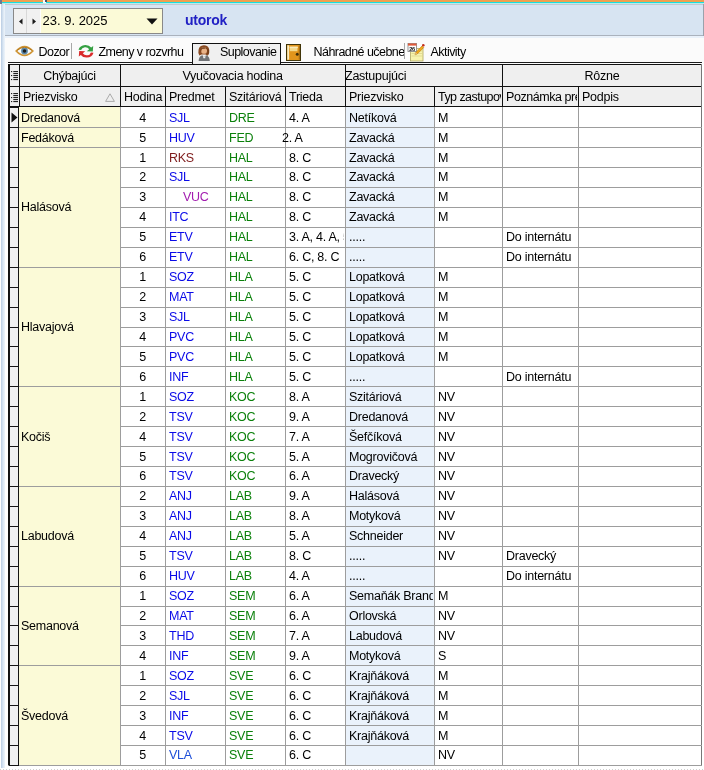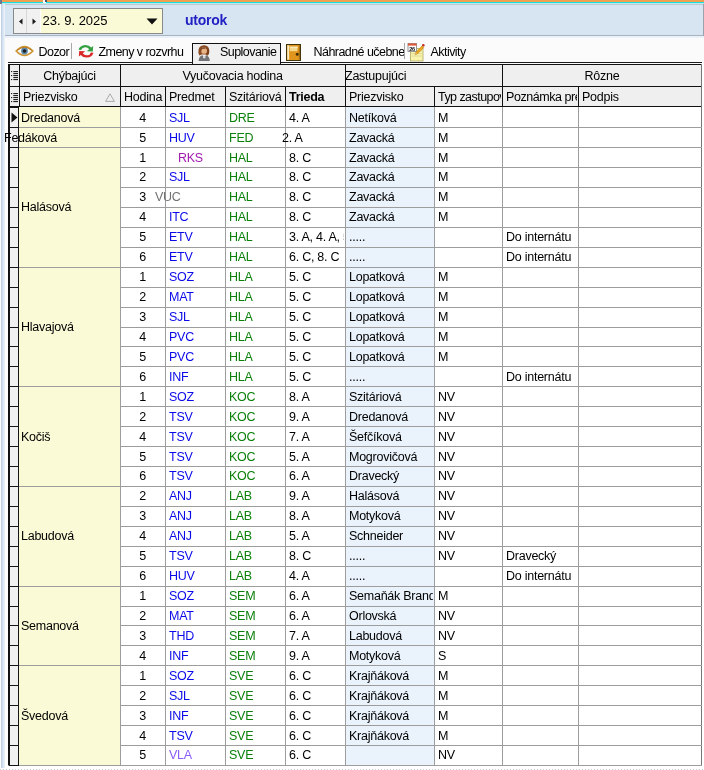--- a/index.html
+++ b/index.html
@@ -80,21 +80,21 @@
 <div class="tb" style="left:430.5px;top:41.5px">Aktivity</div>
 <div class="a" style="left:8px;top:64px;width:694px;height:43.3px;background:#efefef"></div>
 <div class="t" style="left:19px;top:66.6px;width:101px;text-align:center;">Chýbajúci</div>
 <div class="t" style="left:120px;top:66.6px;width:225px;text-align:center;">Vyučovacia hodina</div>
 <div class="t" style="left:345px;top:66.6px;width:157px;text-align:left;">Zastupujúci</div>
 <div class="t" style="left:502px;top:66.6px;width:200px;text-align:center;">Rôzne</div>
 <div class="t" style="left:23px;top:88.2px;width:96px;">Priezvisko</div>
 <div class="t" style="left:124px;top:88.2px;width:40px;">Hodina</div>
 <div class="t" style="left:169px;top:88.2px;width:55px;">Predmet</div>
 <div class="t" style="left:229px;top:88.2px;width:55px;">Szitáriová</div>
-<div class="t" style="left:289px;top:88.2px;width:55px;font-weight:bold;">Trieda</div>
+<div class="t" style="left:289px;top:88.2px;width:55px;">Trieda</div>
 <div class="t" style="left:349px;top:88.2px;width:84px;">Priezvisko</div>
 <div class="t" style="left:438px;top:88.2px;width:63px;letter-spacing:-0.55px">Typ zastupovania</div>
 <div class="t" style="left:506px;top:88.2px;width:71px;letter-spacing:-0.45px">Poznámka pre zastupujúceho</div>
 <div class="t" style="left:582px;top:88.2px;width:119px;">Podpis</div>
 <svg class="a" style="left:105px;top:92.5px" width="10" height="9" viewBox="0 0 10 9">
     <path d="M5 0.8 L9.4 8.4 L0.6 8.4 Z" fill="none" stroke="#aaa" stroke-width="1"></path>
   </svg>
 <div class="a" style="left:8px;top:64px;width:694px;height:1.2px;background:#111"></div>
 <div class="a" style="left:8px;top:85.8px;width:694px;height:1.2px;background:#111"></div>
 <div class="a" style="left:8px;top:106.2px;width:694px;height:1.2px;background:#111"></div>
@@ -207,53 +207,53 @@
 <div class="a" style="left:8.8px;top:645.41px;width:10.4px;height:21.33px;background:#f1f1f1;border:1.5px solid #151515"></div>
 <div class="a" style="left:8.8px;top:665.34px;width:10.4px;height:21.33px;background:#f1f1f1;border:1.5px solid #151515"></div>
 <div class="a" style="left:8.8px;top:685.27px;width:10.4px;height:21.33px;background:#f1f1f1;border:1.5px solid #151515"></div>
 <div class="a" style="left:8.8px;top:705.20px;width:10.4px;height:21.33px;background:#f1f1f1;border:1.5px solid #151515"></div>
 <div class="a" style="left:8.8px;top:725.13px;width:10.4px;height:21.33px;background:#f1f1f1;border:1.5px solid #151515"></div>
 <div class="a" style="left:8.8px;top:745.06px;width:10.4px;height:21.33px;background:#f1f1f1;border:1.5px solid #151515"></div>
 <svg class="a" style="left:10.6px;top:111.90px" width="7" height="11" viewBox="0 0 7 11">
     <path d="M0.5 0.5 L6.5 5.5 L0.5 10.5 Z" fill="#111"></path>
   </svg>
 <div class="t" style="left:21px;top:108.70px;width:95px">Dredanová</div>
-<div class="t" style="left:4px;top:128.63px;width:95px">Fedáková</div>
+<div class="t" style="left:21px;top:128.63px;width:95px">Fedáková</div>
 <div class="t" style="left:21px;top:198.38px;width:95px">Halásová</div>
 <div class="t" style="left:21px;top:317.97px;width:95px">Hlavajová</div>
 <div class="t" style="left:21px;top:427.58px;width:95px">Kočiš</div>
 <div class="t" style="left:21px;top:527.23px;width:95px">Labudová</div>
 <div class="t" style="left:21px;top:616.91px;width:95px">Semanová</div>
 <div class="t" style="left:21px;top:706.60px;width:95px">Švedová</div>
 <div class="t" style="left:120px;top:108.70px;width:45px;text-align:center">4</div>
 <div class="t" style="left:169px;top:108.70px;width:55px;color:#0a0ae8">SJL</div>
 <div class="t" style="left:229px;top:108.70px;width:55px;color:#0b800b">DRE</div>
 <div class="t" style="left:289px;top:108.70px;width:55px">4. A</div>
 <div class="t" style="left:349px;top:108.70px;width:84px">Netíková</div>
 <div class="t" style="left:438px;top:108.70px;width:63px">M</div>
 <div class="t" style="left:120px;top:128.63px;width:45px;text-align:center">5</div>
 <div class="t" style="left:169px;top:128.63px;width:55px;color:#0a0ae8">HUV</div>
 <div class="t" style="left:229px;top:128.63px;width:55px;color:#0b800b">FED</div>
 <div class="t" style="left:282px;top:128.63px;width:55px">2. A</div>
 <div class="t" style="left:349px;top:128.63px;width:84px">Zavacká</div>
 <div class="t" style="left:438px;top:128.63px;width:63px">M</div>
 <div class="t" style="left:120px;top:148.56px;width:45px;text-align:center">1</div>
-<div class="t" style="left:178px;top:148.56px;width:55px;color:#a21caf">RKS</div>
+<div class="t" style="left:169px;top:148.56px;width:55px;color:#7f1d1d">RKS</div>
 <div class="t" style="left:229px;top:148.56px;width:55px;color:#0b800b">HAL</div>
 <div class="t" style="left:289px;top:148.56px;width:55px">8. C</div>
 <div class="t" style="left:349px;top:148.56px;width:84px">Zavacká</div>
 <div class="t" style="left:438px;top:148.56px;width:63px">M</div>
 <div class="t" style="left:120px;top:168.49px;width:45px;text-align:center">2</div>
 <div class="t" style="left:169px;top:168.49px;width:55px;color:#0a0ae8">SJL</div>
 <div class="t" style="left:229px;top:168.49px;width:55px;color:#0b800b">HAL</div>
 <div class="t" style="left:289px;top:168.49px;width:55px">8. C</div>
 <div class="t" style="left:349px;top:168.49px;width:84px">Zavacká</div>
 <div class="t" style="left:438px;top:168.49px;width:63px">M</div>
 <div class="t" style="left:120px;top:188.42px;width:45px;text-align:center">3</div>
-<div class="t" style="left:155px;top:188.42px;width:55px;color:#737373">VUC</div>
+<div class="t" style="left:183px;top:188.42px;width:55px;color:#a21caf">VUC</div>
 <div class="t" style="left:229px;top:188.42px;width:55px;color:#0b800b">HAL</div>
 <div class="t" style="left:289px;top:188.42px;width:55px">8. C</div>
 <div class="t" style="left:349px;top:188.42px;width:84px">Zavacká</div>
 <div class="t" style="left:438px;top:188.42px;width:63px">M</div>
 <div class="t" style="left:120px;top:208.35px;width:45px;text-align:center">4</div>
 <div class="t" style="left:169px;top:208.35px;width:55px;color:#0a0ae8">ITC</div>
 <div class="t" style="left:229px;top:208.35px;width:55px;color:#0b800b">HAL</div>
 <div class="t" style="left:289px;top:208.35px;width:55px">8. C</div>
 <div class="t" style="left:349px;top:208.35px;width:84px">Zavacká</div>
 <div class="t" style="left:438px;top:208.35px;width:63px">M</div>
@@ -408,19 +408,19 @@
 <div class="t" style="left:289px;top:706.60px;width:55px">6. C</div>
 <div class="t" style="left:349px;top:706.60px;width:84px">Krajňáková</div>
 <div class="t" style="left:438px;top:706.60px;width:63px">M</div>
 <div class="t" style="left:120px;top:726.53px;width:45px;text-align:center">4</div>
 <div class="t" style="left:169px;top:726.53px;width:55px;color:#0a0ae8">TSV</div>
 <div class="t" style="left:229px;top:726.53px;width:55px;color:#0b800b">SVE</div>
 <div class="t" style="left:289px;top:726.53px;width:55px">6. C</div>
 <div class="t" style="left:349px;top:726.53px;width:84px">Krajňáková</div>
 <div class="t" style="left:438px;top:726.53px;width:63px">M</div>
 <div class="t" style="left:120px;top:746.46px;width:45px;text-align:center">5</div>
-<div class="t" style="left:169px;top:746.46px;width:55px;color:#8b5cf6">VLA</div>
+<div class="t" style="left:169px;top:746.46px;width:55px;color:#1d4ed8">VLA</div>
 <div class="t" style="left:229px;top:746.46px;width:55px;color:#0b800b">SVE</div>
 <div class="t" style="left:289px;top:746.46px;width:55px">6. C</div>
 <div class="t" style="left:349px;top:780px;width:84px">Foltinská</div>
 <div class="t" style="left:438px;top:746.46px;width:63px">NV</div>
 <div class="a" style="left:0;top:3.6px;width:1px;height:765px;background:#fff"></div>
 <div class="a" style="left:1px;top:3.6px;width:3.6px;height:764px;background:linear-gradient(90deg,#b9cce2,#dbe7f4 55%,#eef4fa)"></div>
 <div class="a" style="left:0;top:768.5px;width:704px;height:1.1px;background:repeating-linear-gradient(90deg,#cfcfcf 0 1.2px,#ffffff 1.2px 3px)"></div>
 </body></html>

